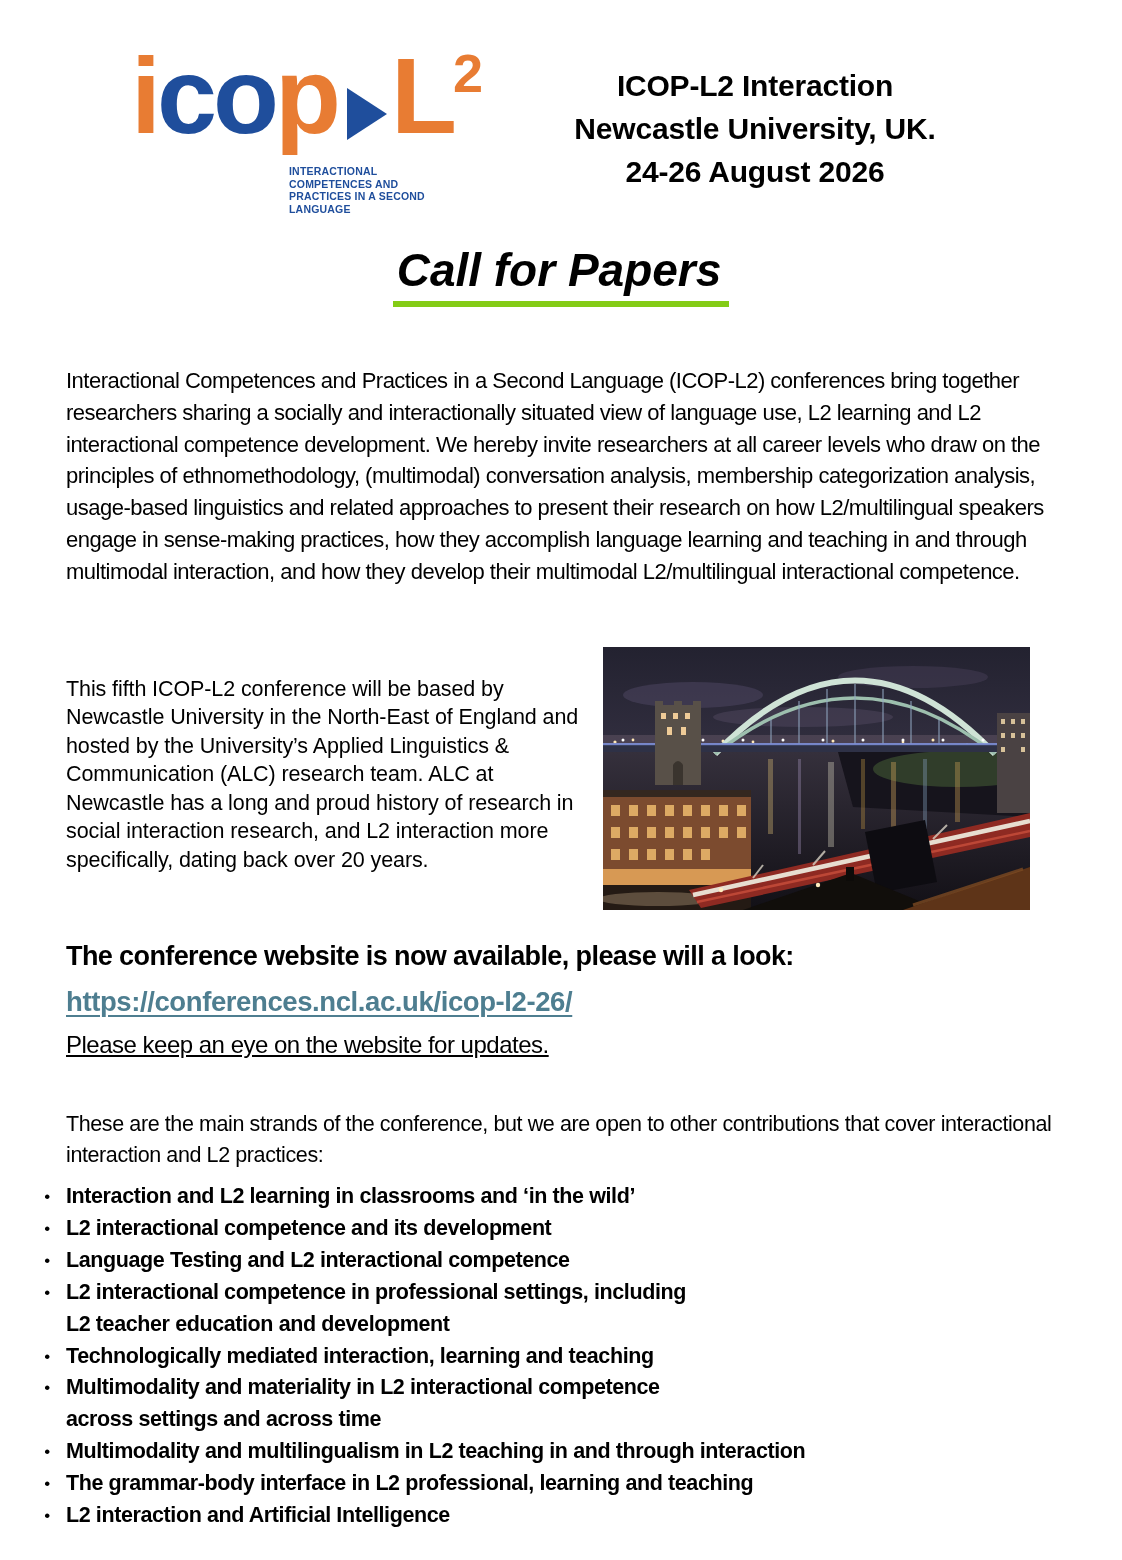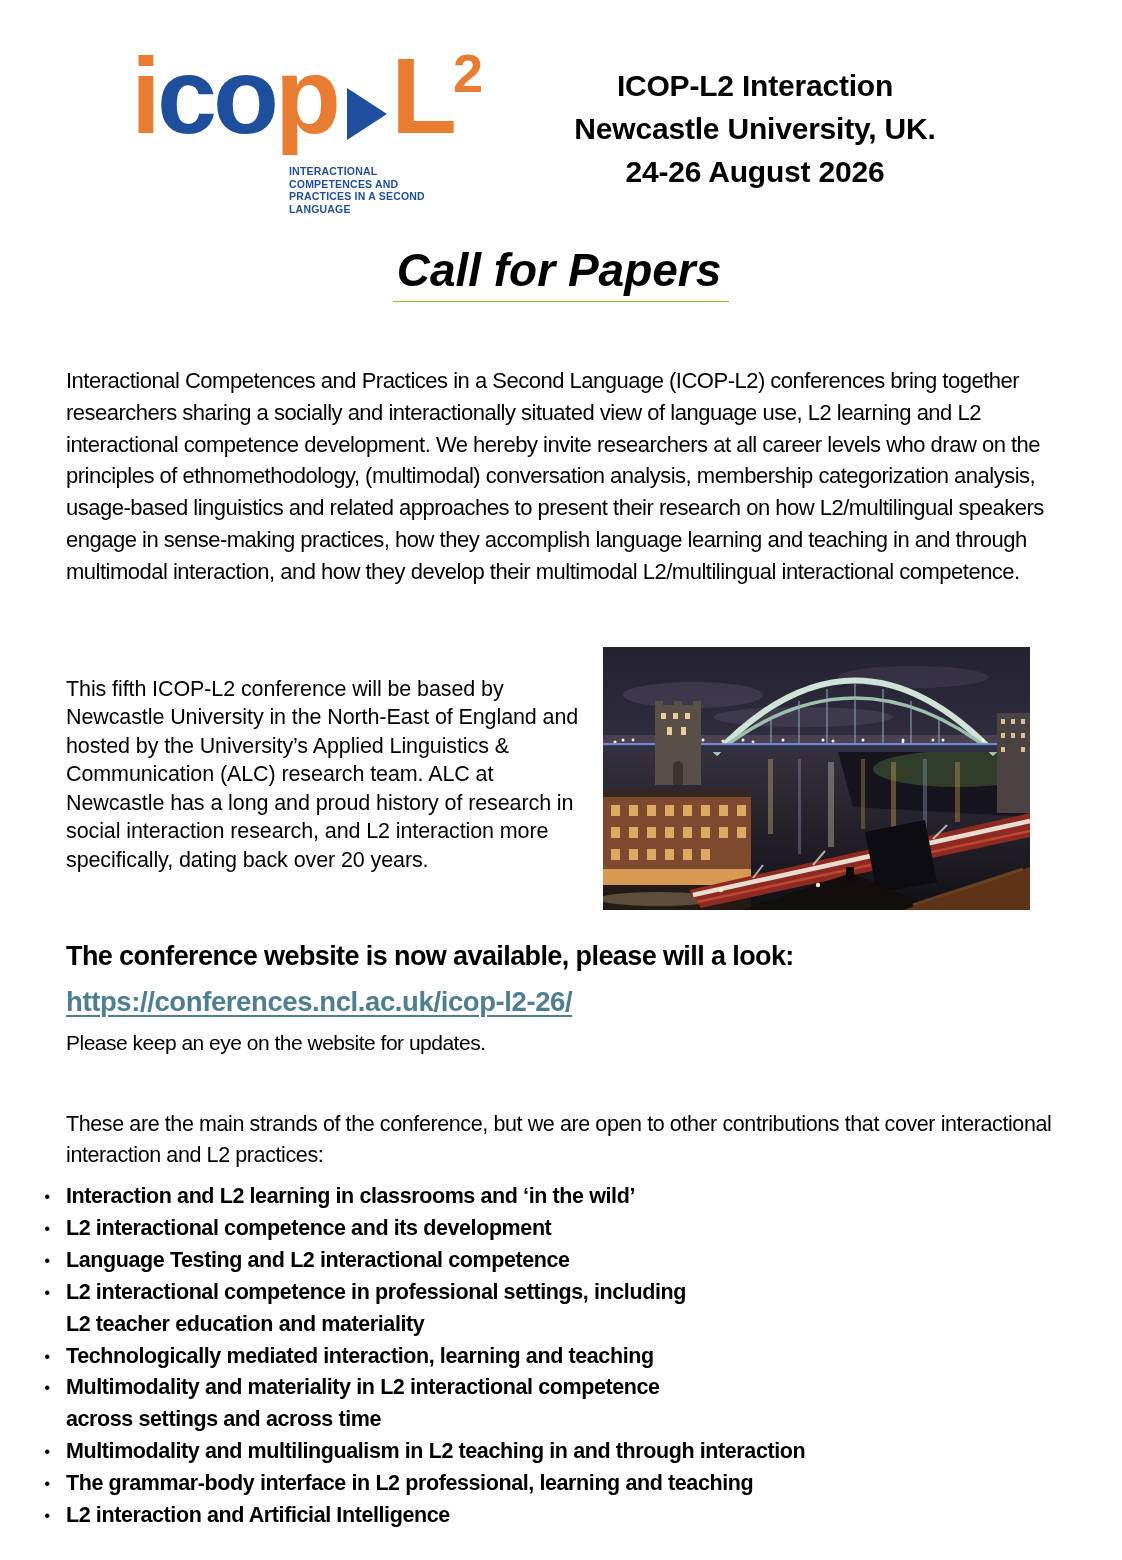--- a/index.html
+++ b/index.html
@@ -33,21 +33,21 @@
     position:absolute; left:505px; top:64px; width:500px;
     text-align:center; font-weight:700; font-size:30px; line-height:43px;
     letter-spacing:-0.2px;
   }
 
   
   .doc-title {
     position:absolute; left:0; top:243px; width:100%;
     text-align:center; font-size:46px; font-weight:700; font-style:italic;
   }
-  .doc-title .underlined { border-bottom:1px solid #84cc16; padding:0 8px 5px 4px; }
+  .doc-title .underlined { border-bottom:6px solid #84cc16; padding:0 8px 5px 4px; }
 
   
   .para-intro {
     position:absolute; left:66px; top:343px; width:994px;
     font-size:22px; line-height:31.8px; letter-spacing:-0.5px;
   }
   .para-venue {
     position:absolute; left:66px; top:653px; width:524px;
     font-size:21.5px; line-height:28.6px; letter-spacing:-0.1px;
   }
@@ -62,21 +62,21 @@
     font-size:27px; font-weight:700; letter-spacing:-0.6px;
   }
   .site-link {
     position:absolute; left:66px; top:986px;
     font-size:27.5px; font-weight:700; letter-spacing:-0.4px;
     color:var(--link-teal); text-decoration:underline;
     text-decoration-thickness:2px; text-underline-offset:4px;
   }
   .site-note {
     position:absolute; left:66px; top:1031px; width:1000px;
-    font-size:21px; letter-spacing:-0.5px;
+    font-size:24px; letter-spacing:-0.5px;text-decoration:underline;
   }
 
   
   .strands-intro {
     position:absolute; left:66px; top:1087px; width:994px;
     font-size:21.5px; line-height:31.5px; letter-spacing:-0.4px;
   }
   .strands-list {
     position:absolute; left:28px; top:1181px; width:1020px;
     list-style:none; margin:0; padding:0;
@@ -286,21 +286,21 @@
       <span class="bullet">•</span>
       <span class="li-text">L2 interactional competence and its development</span>
     </li>
     <li>
       <span class="bullet">•</span>
       <span class="li-text">Language Testing and L2 interactional competence</span>
     </li>
     <li>
       <span class="bullet">•</span>
       <span class="li-text">L2 interactional competence in professional settings, including
-L2 teacher education and materiality</span>
+L2 teacher education and development</span>
     </li>
     <li>
       <span class="bullet">•</span>
       <span class="li-text">Technologically mediated interaction, learning and teaching</span>
     </li>
     <li>
       <span class="bullet">•</span>
       <span class="li-text">Multimodality and materiality in L2 interactional competence
 across settings and across time</span>
     </li>

